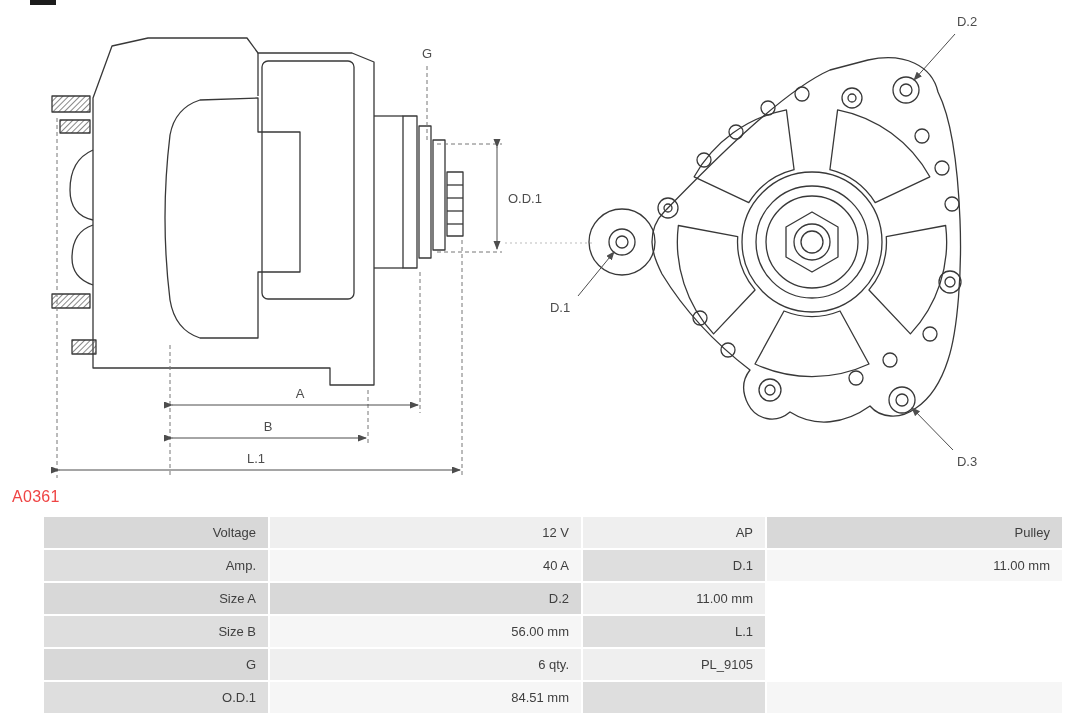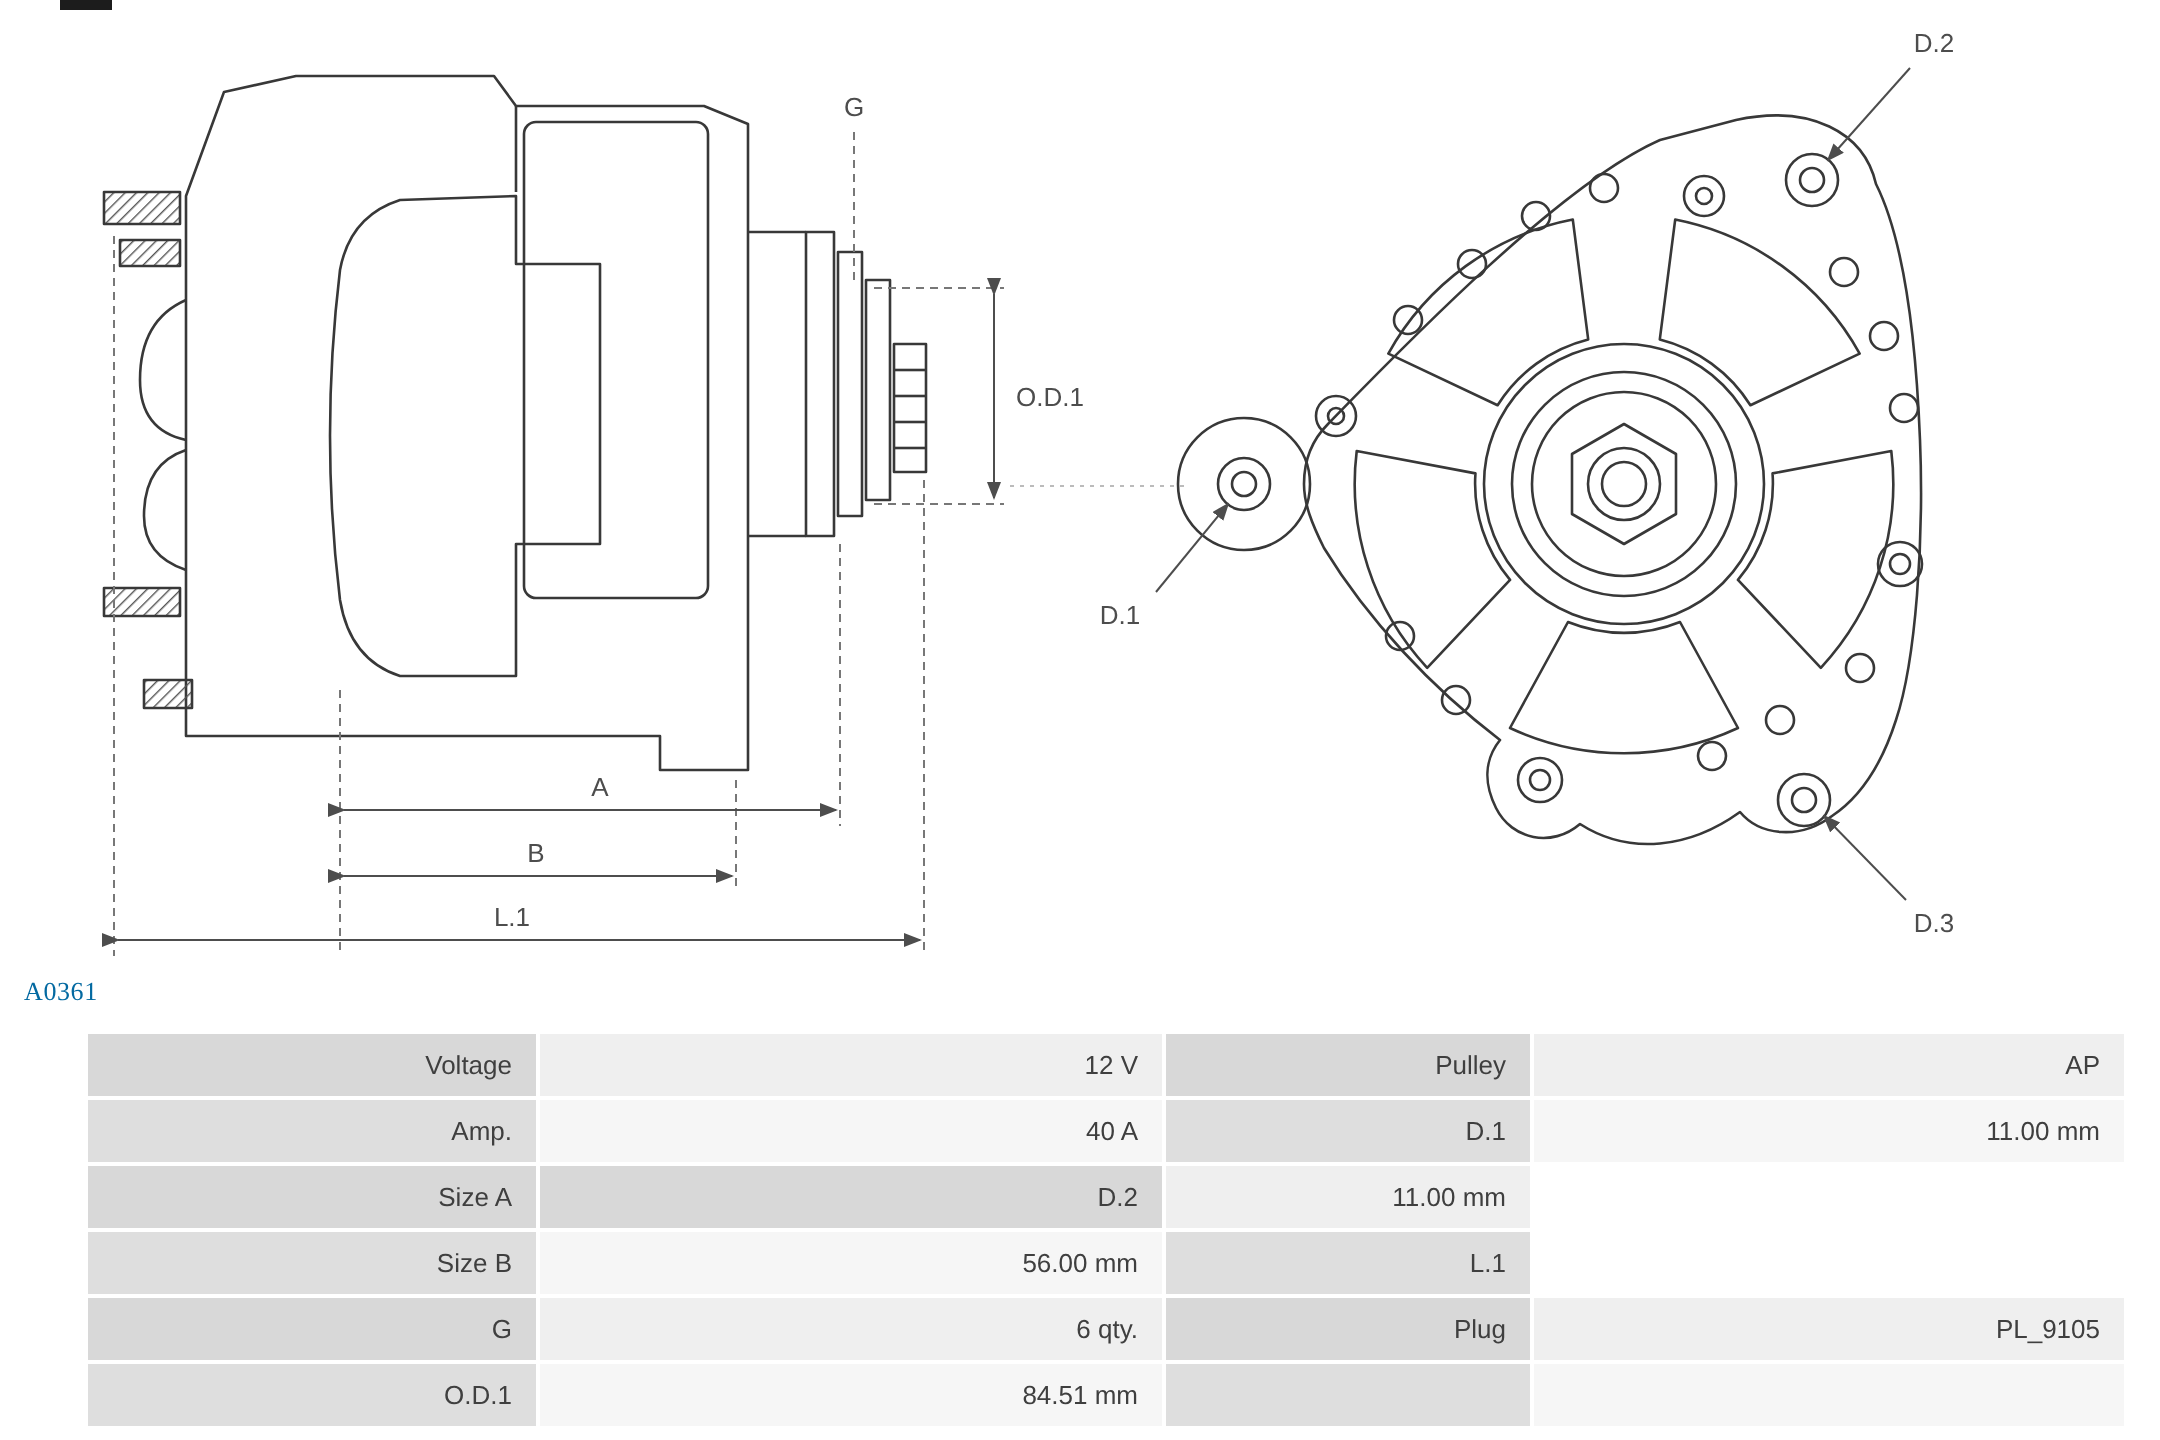--- a/index.html
+++ b/index.html
@@ -3,23 +3,22 @@
 <meta charset="utf-8">
 <style>
   html,body{margin:0;padding:0;}
   body{
     width:1080px;height:720px;position:relative;background:#ffffff;
     font-family:"Liberation Sans", sans-serif;overflow:hidden;color:#444;
   }
   .top-artifact{position:absolute;left:30px;top:0;width:26px;height:5px;background:#1c1c1c;}
   .drawing-area{position:absolute;left:0;top:0;width:1080px;height:500px;}
   .part-number{
-    position:absolute;left:12px;top:488px;font-size:13px;color:#0369a1;
+    position:absolute;left:12px;top:488px;font-size:16px;color:#ef4444;
     letter-spacing:.3px;
-    font-family:Liberation Serif, serif;
   }
   .spec-table{position:absolute;left:10px;top:517px;width:1052px;}
   .spec-row{display:grid;grid-template-columns:224px 311px 182px 1fr;gap:2px;margin-bottom:2px;padding-left:34px;}
   .cell{height:31px;line-height:31px;font-size:13px;text-align:right;padding-right:12px;box-sizing:border-box;color:#3f3f3f;overflow:hidden;}
   .spec-row:nth-child(odd) .lbl{background:#d8d8d8;}
   .spec-row:nth-child(odd) .val{background:#efefef;}
   .spec-row:nth-child(even) .lbl{background:#dedede;}
   .spec-row:nth-child(even) .val{background:#f6f6f6;}
   svg text{font-family:"Liberation Sans", sans-serif;font-size:13px;fill:#4d4d4d;}
 </style>
@@ -179,43 +178,42 @@
   <text x="967" y="466" text-anchor="middle">D.3</text>
 </svg>
 </div>
 
 <div class="part-number">A0361</div>
 
 <div class="spec-table">
   <div class="spec-row">
     <div class="cell lbl">Voltage</div>
     <div class="cell val">12 V</div>
+    <div class="cell val">AP</div>
     <div class="cell lbl">Pulley</div>
-    <div class="cell val">AP</div>
   </div>
   <div class="spec-row">
     <div class="cell lbl">Amp.</div>
     <div class="cell val">40 A</div>
     <div class="cell lbl">D.1</div>
     <div class="cell val">11.00 mm</div>
   </div>
   <div class="spec-row">
     <div class="cell lbl">Size A</div>
     <div class="cell lbl">D.2</div>
     <div class="cell val">11.00 mm</div>
   </div>
   <div class="spec-row">
     <div class="cell lbl">Size B</div>
     <div class="cell val">56.00 mm</div>
     <div class="cell lbl">L.1</div>
   </div>
   <div class="spec-row">
     <div class="cell lbl">G</div>
     <div class="cell val">6 qty.</div>
-    <div class="cell lbl">Plug</div>
     <div class="cell val">PL_9105</div>
   </div>
   <div class="spec-row">
     <div class="cell lbl">O.D.1</div>
     <div class="cell val">84.51 mm</div>
     <div class="cell lbl"></div>
     <div class="cell val"></div>
   </div>
 </div>
 

